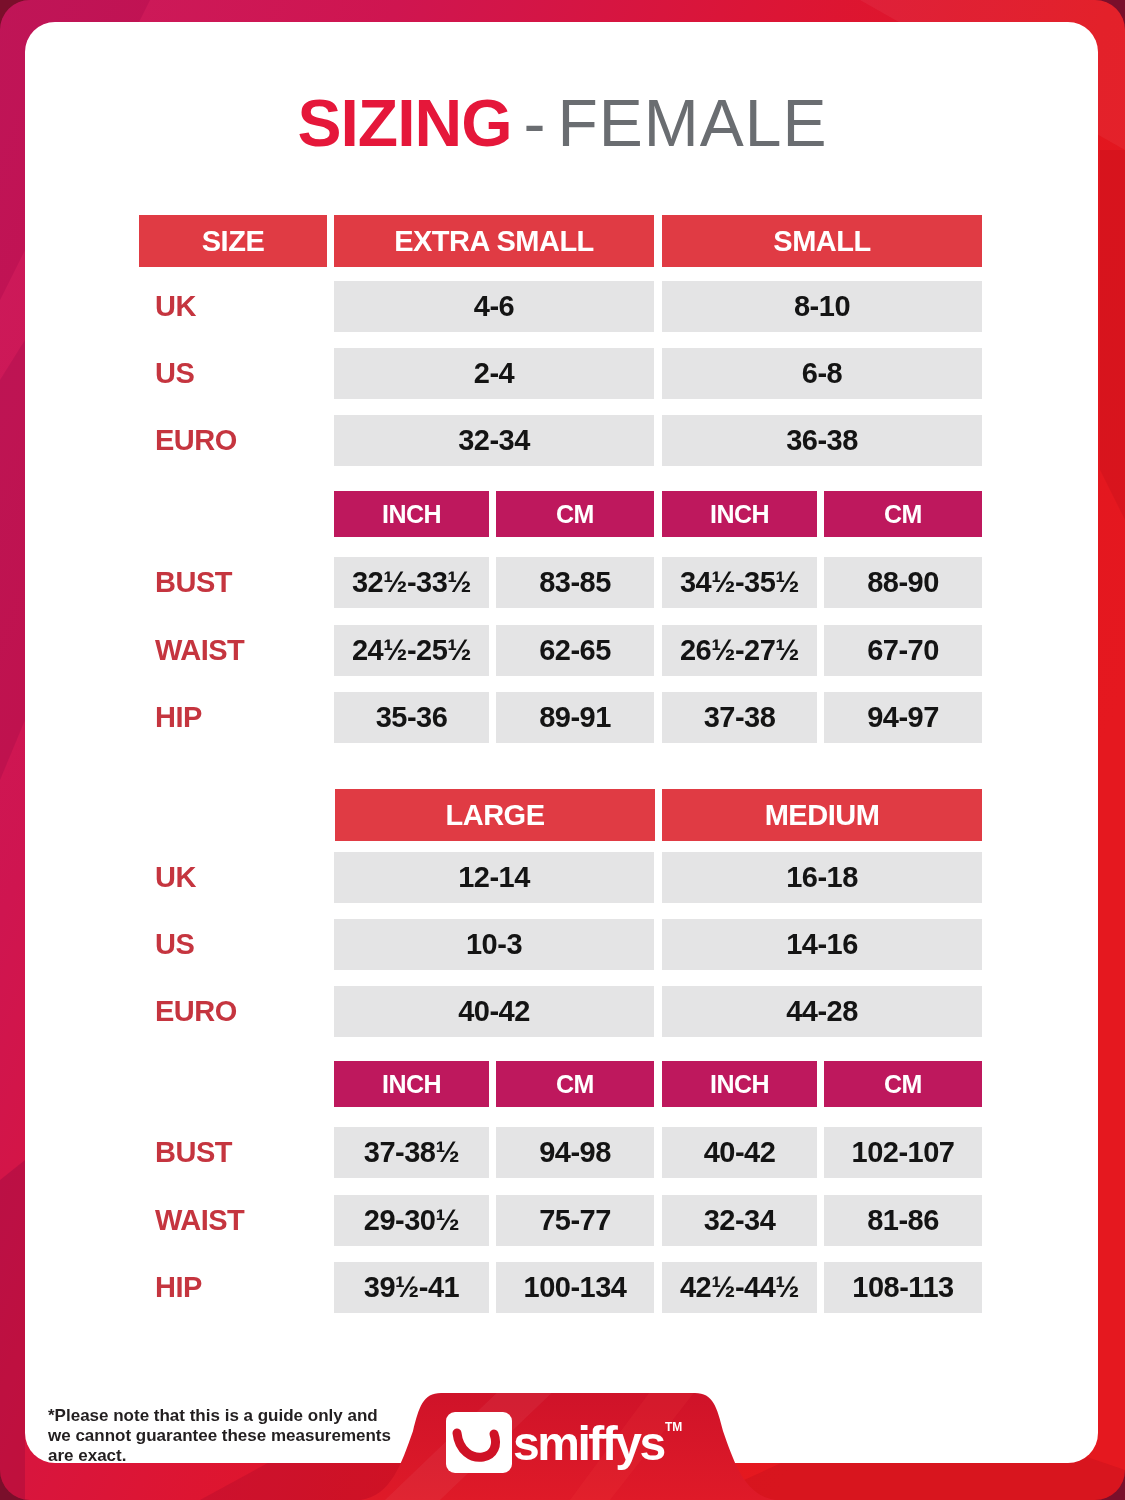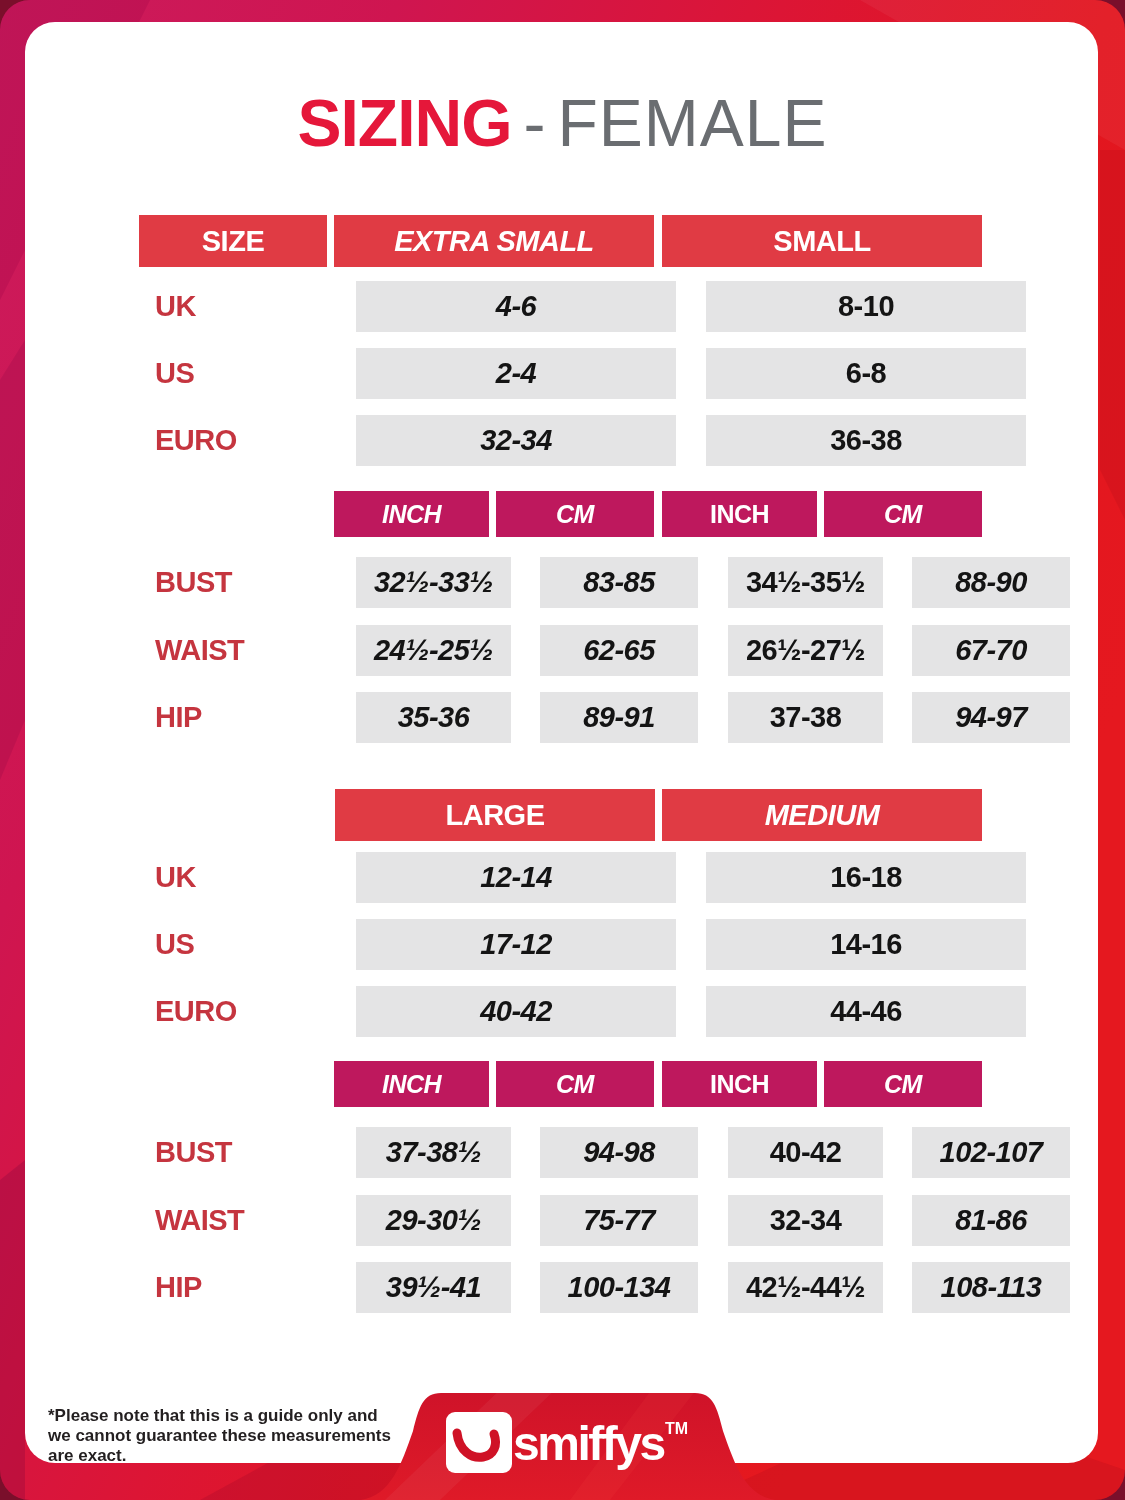--- a/index.html
+++ b/index.html
@@ -16,48 +16,48 @@
     background:#ffffff;border-radius:30px;z-index:1;
   }
   .title{
     position:absolute;left:0;top:88px;width:1125px;z-index:2;
     text-align:center;font-size:66px;line-height:70px;white-space:nowrap;
   }
   .t-red{color:#e5173a;font-weight:700;letter-spacing:-1px;}
   .t-sep{color:#6a6d71;font-weight:400;margin:0 12px;}
   .t-gray{color:#6a6d71;font-weight:400;letter-spacing:1px;}
   .trow{position:absolute;left:139px;display:flex;z-index:2;}
-  .h52{height:52px;} .h51{height:51px;gap:22px;} .h46{height:46px;}
+  .h52{height:52px;} .h51{height:51px;} .h46{height:46px;}
   .cell{
     display:flex;align-items:center;justify-content:center;
     font-weight:700;font-size:29px;letter-spacing:-0.5px;color:#141414;
   }
   .w188{width:188px;} .w155{width:155px;} .w158{width:158px;} .w320{width:320px;}
-  .g7{margin-left:7px;font-style:italic;} .g8{margin-left:8px;}
+  .g7{margin-left:7px;} .g8{margin-left:8px;}
   .red-cell{background:#e03b44;color:#ffffff;}
   .gray-cell{background:#e4e4e5;}
   .unit-cell{background:#be185d;color:#ffffff;font-size:25px;}
   .label-cell{justify-content:flex-start;padding-left:16px;box-sizing:border-box;color:#c5353f;}
   .spacer{background:transparent;}
   .disclaimer{
     position:absolute;left:48px;top:1406px;width:352px;z-index:2;
     font-size:17px;line-height:20px;font-weight:700;color:#231f20;
   }
   .tab-svg{position:absolute;left:355px;top:1385px;width:420px;height:115px;z-index:3;}
   .logo-box{
     position:absolute;left:446px;top:1412px;width:66px;height:61px;z-index:4;
     background:#ffffff;border-radius:9px;
   }
   .logo-word{
     position:absolute;left:513px;top:1420px;z-index:4;
     color:#ffffff;font-weight:700;font-size:48px;line-height:48px;letter-spacing:-2.5px;
   }
   .logo-tm{
     position:absolute;left:665px;top:1420px;z-index:4;
-    color:#ffffff;font-weight:700;font-size:16px;letter-spacing:0;
+    color:#ffffff;font-weight:700;font-size:12px;letter-spacing:0;
   }
 </style>
 </head>
 <body>
 
 <div class="page">
 
   <svg class="bg-svg" viewBox="0 0 1125 1500" preserveAspectRatio="none">
     <defs>
       <linearGradient id="bgGrad" x1="0" y1="0" x2="0.95" y2="0.55">
@@ -151,28 +151,28 @@
   </div>
 
   <div class="trow h51" style="top:852px">
     <div class="cell label-cell w188">UK</div>
     <div class="cell gray-cell w320 g7">12-14</div>
     <div class="cell gray-cell w320 g8">16-18</div>
   </div>
 
   <div class="trow h51" style="top:919px">
     <div class="cell label-cell w188">US</div>
-    <div class="cell gray-cell w320 g7">17-12</div>
+    <div class="cell gray-cell w320 g7">10-3</div>
     <div class="cell gray-cell w320 g8">14-16</div>
   </div>
 
   <div class="trow h51" style="top:986px">
     <div class="cell label-cell w188">EURO</div>
     <div class="cell gray-cell w320 g7">40-42</div>
-    <div class="cell gray-cell w320 g8">44-46</div>
+    <div class="cell gray-cell w320 g8">44-28</div>
   </div>
 
   <div class="trow h46" style="top:1061px">
     <div class="cell spacer w188"></div>
     <div class="cell unit-cell w155 g7">INCH</div>
     <div class="cell unit-cell w158 g7">CM</div>
     <div class="cell unit-cell w155 g8">INCH</div>
     <div class="cell unit-cell w158 g7">CM</div>
   </div>
 

